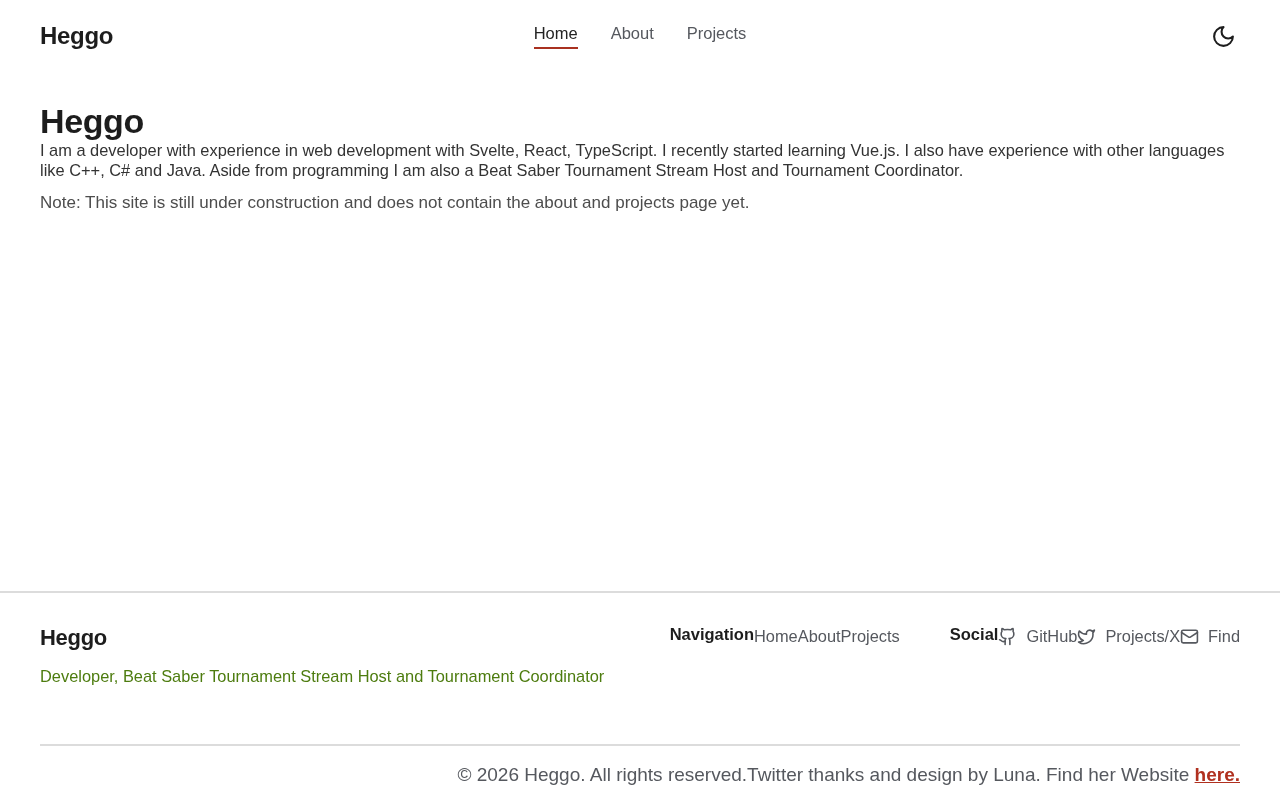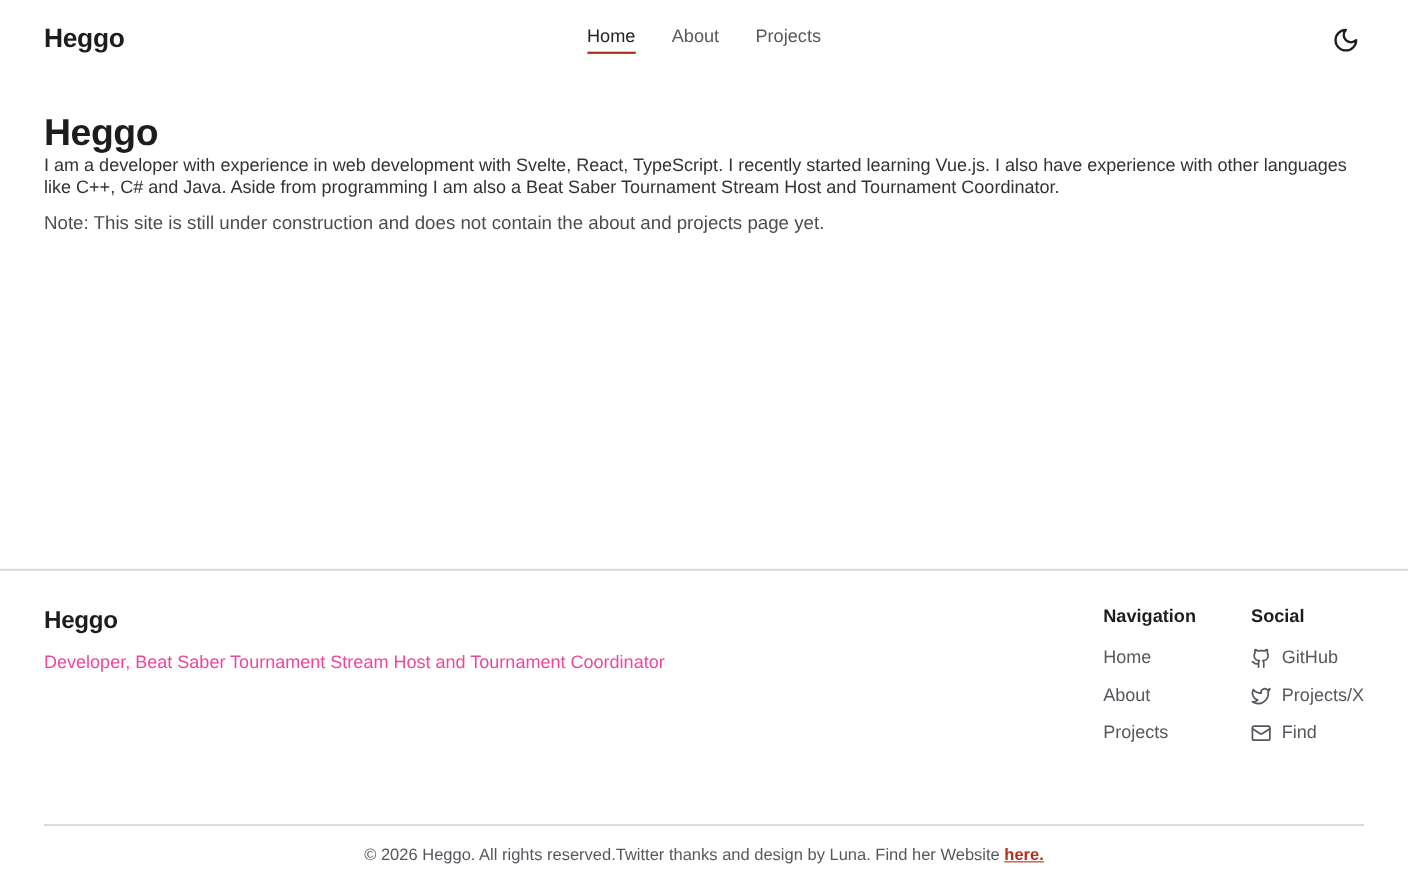--- a/index.html
+++ b/index.html
@@ -85,49 +85,49 @@
   }
   .footer-logo {
     font-size: 22px;
     font-weight: 700;
     letter-spacing: -0.3px;
     color: #1d1d1d;
   }
   .footer-tagline {
     margin-top: 16px;
     font-size: 16.4px;
-    color: #ec4899;
+    color: #4d7c0f;
   }
   .footer-cols { display: flex; gap: 50px; }
-  .footer-col { display: flex; flex-direction: column; }
+  .footer-col { display: flex; flex-direction: row; }
   .col-heading {
     font-size: 16.5px;
     font-weight: 700;
     color: #1d1d1d;
     margin-bottom: 19px;
   }
   .footer-col a {
     font-size: 16.4px;
     color: #55585e;
     margin-bottom: 15px;
     display: flex;
     align-items: center;
     gap: 9px;
   }
   .footer-col a svg { flex: 0 0 auto; }
   .footer-divider {
     margin: 58px 40px 0;
     border-top: 2px solid #dcdcdc;
   }
   .footer-bottom {
-    padding: 18px 56px 14px;
-    display: flex;
-    justify-content: center;
-    align-items: center;
-    font-size: 15px;
+    padding: 18px 40px 14px;
+    display: flex;
+    justify-content: flex-end;
+    align-items: center;
+    font-size: 19px;
     color: #55585e;
   }
   .credit-link {
     color: #b0301f;
     text-decoration: underline;
     font-weight: bold;
   }
   .icon { display: block; }
 </style>
 </head>

